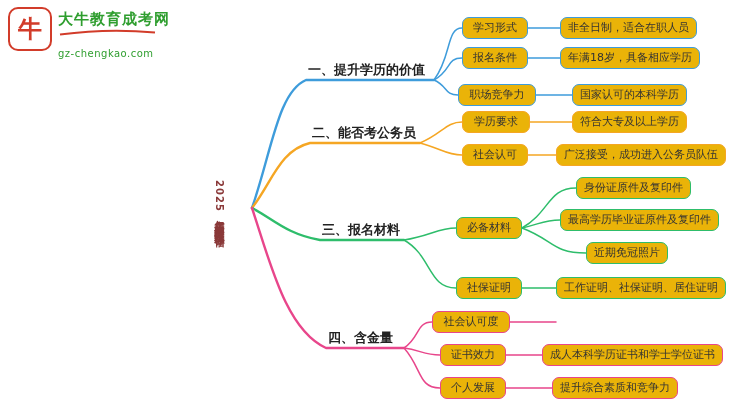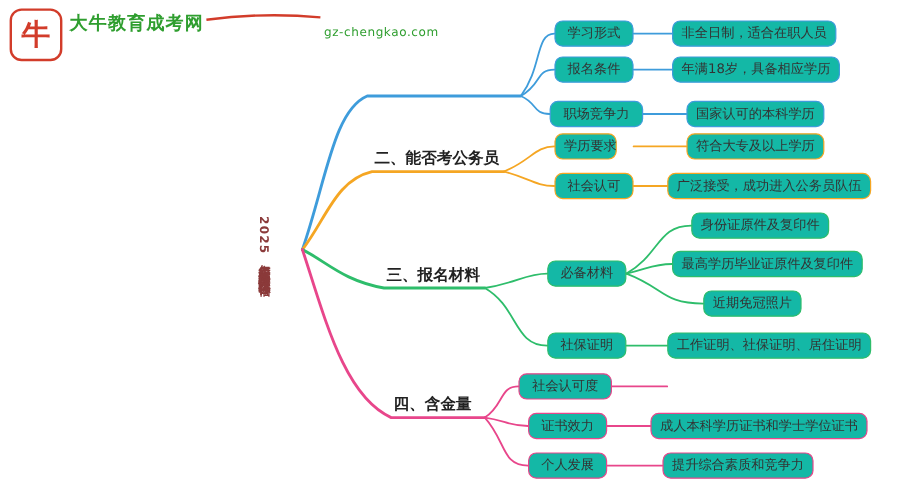--- a/index.html
+++ b/index.html
@@ -32,21 +32,21 @@
     position:absolute;
     font-size:13px;
     font-weight:bold;
     color:#222222;
     white-space:nowrap;
     line-height:16px;
   }
 
   .node {
     position:absolute;
-    background:#14b8a6;
+    background:#eab308;
     border:1.5px solid #999999;
     border-radius:7px;
     font-size:11px;
     color:#333333;
     line-height:14px;
     padding:3px 7px;
     white-space:nowrap;
     text-align:center;
   }
 
@@ -54,21 +54,21 @@
   .logo { position:absolute; left:8px; top:7px; display:flex; align-items:flex-start; gap:6px; }
   .logo-seal {
     width:44px; height:44px;
     border:2px solid #D23C2A;
     border-radius:10px;
     display:flex; align-items:center; justify-content:center;
     color:#D23C2A;
     font-size:24px; font-weight:bold;
     background:#fff;
   }
-  .logo-text { display:flex; flex-direction:row; padding-top:3px; }
+  .logo-text { display:flex; flex-direction:column; padding-top:3px; }
   .logo-name { color:#2F9E2F; font-size:15px; font-weight:bold; letter-spacing:1px; line-height:18px; }
   .logo-swoosh { margin-top:1px; }
   .logo-url { color:#2F9E2F; font-size:10px; letter-spacing:0.5px; line-height:12px;margin-top:12px; }
 </style>
 </head>
 <body>
 
 <div class="stage">
 
   <svg class="links" viewBox="0 0 750 410">
@@ -116,32 +116,33 @@
       <div class="logo-name">大牛教育成考网</div>
       <svg class="logo-swoosh" width="100" height="7" viewBox="0 0 100 7">
         <path d="M2,5.5 Q50,-1 97,3.5" fill="none" stroke-width="2" stroke="#D23C2A"></path>
       </svg>
       <div class="logo-url">gz-chengkao.com</div>
     </div>
   </div>
 
   <div class="root-label">2025年广东函授本科学历提升性价比综合评估</div>
 
+  <div class="branch-label" style="left:308px; top:62px;">一、提升学历的价值</div>
   <div class="branch-label" style="left:312px; top:125px;">二、能否考公务员</div>
   <div class="branch-label" style="left:322px; top:222px;">三、报名材料</div>
   <div class="branch-label" style="left:328px; top:330px;">四、含金量</div>
 
   <div class="node" style="left: 462px; top: 17px; width: 66px; border-color: rgb(62, 156, 219);">学习形式</div>
   <div class="node" style="left: 560px; top: 17px; border-color: rgb(62, 156, 219);">非全日制，适合在职人员</div>
   <div class="node" style="left: 462px; top: 47px; width: 66px; border-color: rgb(62, 156, 219);">报名条件</div>
   <div class="node" style="left: 560px; top: 47px; border-color: rgb(62, 156, 219);">年满18岁，具备相应学历</div>
   <div class="node" style="left: 458px; top: 84px; width: 78px; border-color: rgb(62, 156, 219);">职场竞争力</div>
   <div class="node" style="left: 572px; top: 84px; border-color: rgb(62, 156, 219);">国家认可的本科学历</div>
 
-  <div class="node" style="left: 462px; top: 111px; width: 52px; border-color: rgb(245, 166, 35);">学历要求</div>
+  <div class="node" style="left: 462px; top: 111px; width: 68px; border-color: rgb(245, 166, 35);">学历要求</div>
   <div class="node" style="left: 572px; top: 111px; border-color: rgb(245, 166, 35);">符合大专及以上学历</div>
   <div class="node" style="left: 462px; top: 144px; width: 66px; border-color: rgb(245, 166, 35);">社会认可</div>
   <div class="node" style="left: 556px; top: 144px; border-color: rgb(245, 166, 35);">广泛接受，成功进入公务员队伍</div>
 
   <div class="node" style="left: 456px; top: 217px; width: 66px; border-color: rgb(46, 189, 107); text-align: center;">必备材料</div>
   <div class="node" style="left: 576px; top: 177px; border-color: rgb(46, 189, 107);">身份证原件及复印件</div>
   <div class="node" style="left: 560px; top: 209px; border-color: rgb(46, 189, 107);">最高学历毕业证原件及复印件</div>
   <div class="node" style="left: 586px; top: 242px; border-color: rgb(46, 189, 107);">近期免冠照片</div>
   <div class="node" style="left: 456px; top: 277px; width: 66px; border-color: rgb(46, 189, 107);">社保证明</div>
   <div class="node" style="left: 556px; top: 277px; border-color: rgb(46, 189, 107);">工作证明、社保证明、居住证明</div>

